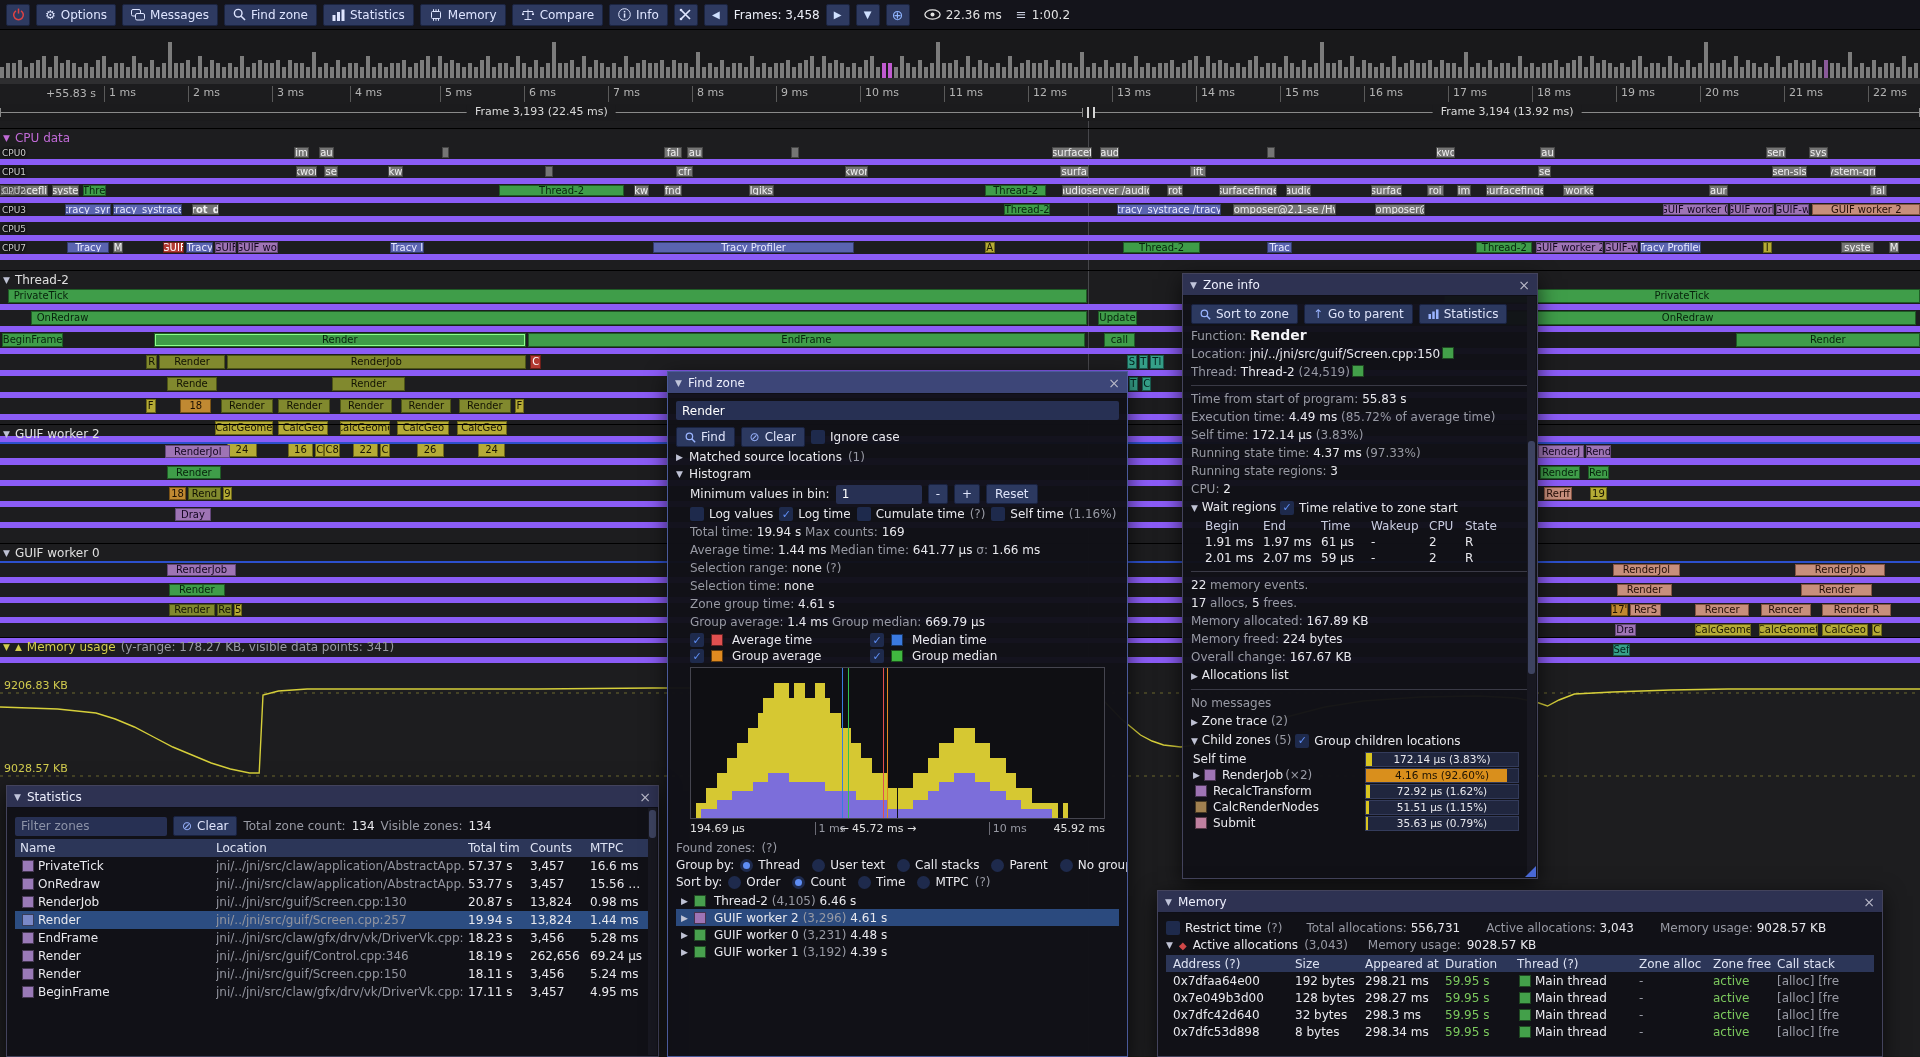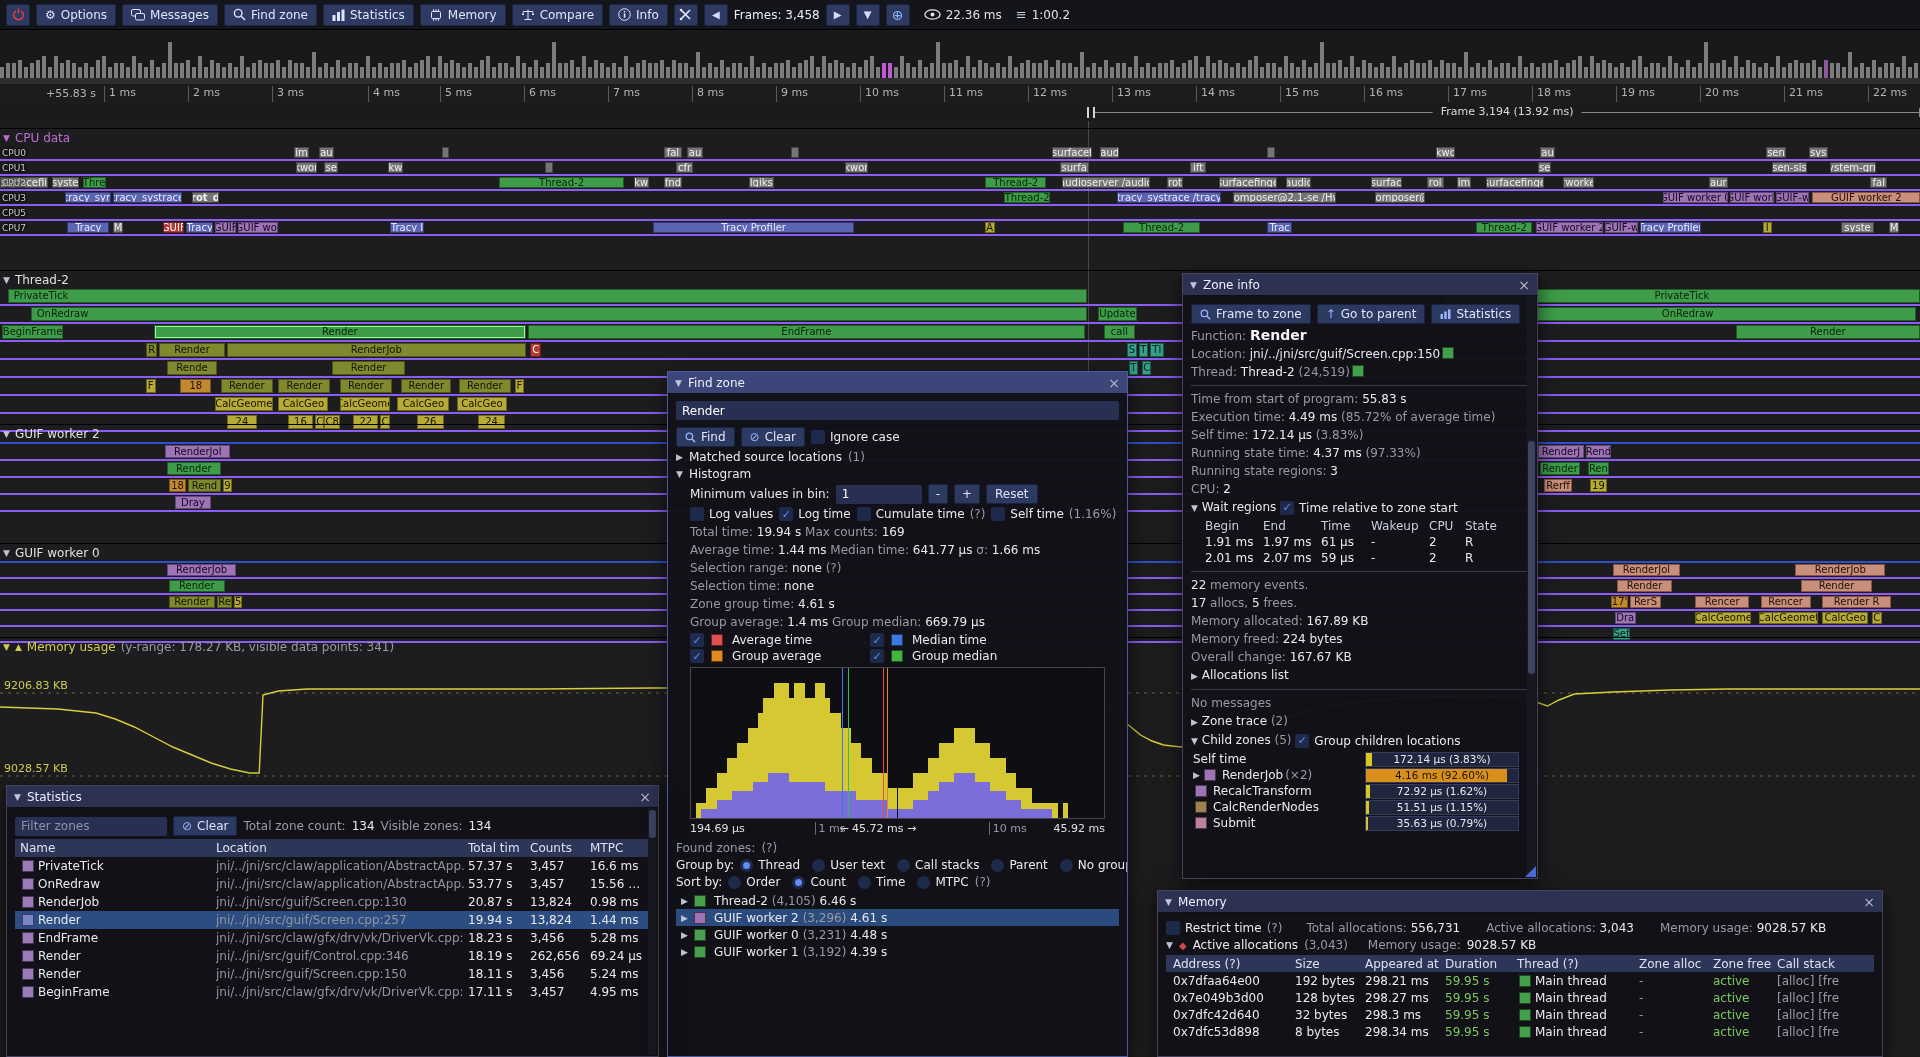--- a/index.html
+++ b/index.html
@@ -39,21 +39,21 @@
   .timeline{position:absolute;top:121px;bottom:0;left:0;right:0;background:#1d1d1f;overflow:hidden}
   .vline{position:absolute;top:0;bottom:0;left:56.65%;width:1px;background:#47474b;z-index:0}
   .tsec{position:absolute;left:0;right:0}
   .shead{display:flex;align-items:center;gap:5px;height:17px;padding-left:3px;border-top:1px solid #000;}
   .hname{font-size:12px;color:#e0e0e0}
   .cpud{color:#c06ad6}.memh{color:#d2cc4e}
   .tri{color:#bfc2d4;font-size:9px}
   .purple-t{color:#c06ad6}.yellow-t{color:#d2cc4e}
   .memicon{color:#d2cc4e;font-size:9px}
   .bluesep{height:2px;background:#2d50cc}
-  .trow{position:relative;border-bottom:2px solid #8b5cf6}
+  .trow{position:relative;border-bottom:6px solid #8b5cf6}
   .rlabel{position:absolute;left:2px;top:0;bottom:0;display:flex;align-items:center;font-size:9px;color:#cccccc;z-index:3;text-shadow:0 0 3px #000,0 0 3px #000}
   .zone{position:absolute;top:1px;bottom:1px;border:1px solid;display:flex;align-items:center;justify-content:center;overflow:hidden;font-size:10px;line-height:1;box-sizing:border-box;cursor:pointer}
   .zone span{white-space:nowrap;pointer-events:none}
   .zleft{justify-content:flex-start;padding-left:5px}
   .zsel{box-shadow:0 0 0 1px #8cff8c inset;border-color:#8cff8c}
   .zc-green{background:#3f9d49;border-color:#1f5c26;color:#07230c}
   .zc-olive{background:#81892e;border-color:#4d5417;color:#131303}
   .zc-yellow{background:#b5ab36;border-color:#6e6718;color:#181402}
   .zc-orange{background:#c08932;border-color:#7a5216;color:#1d1103}
   .zc-red{background:#b23a32;border-color:#6e1f1a;color:#fff}
@@ -551,21 +551,21 @@
       </div>
     <div class="fbase"></div>
   </div>
 
   <div class="ruler">
     <span class="origin">+55.83 s</span>
     <div id="ruler-ticks">
         <div class="rtick" style="left: 104px;">1 ms</div>
         <div class="rtick" style="left: 188px;">2 ms</div>
         <div class="rtick" style="left: 272px;">3 ms</div>
-        <div class="rtick" style="left: 368px;">4 ms</div>
+        <div class="rtick" style="left: 350px;">4 ms</div>
         <div class="rtick" style="left: 440px;">5 ms</div>
         <div class="rtick" style="left: 524px;">6 ms</div>
         <div class="rtick" style="left: 608px;">7 ms</div>
         <div class="rtick" style="left: 692px;">8 ms</div>
         <div class="rtick" style="left: 776px;">9 ms</div>
         <div class="rtick" style="left: 860px;">10 ms</div>
         <div class="rtick" style="left: 944px;">11 ms</div>
         <div class="rtick" style="left: 1028px;">12 ms</div>
         <div class="rtick" style="left: 1112px;">13 ms</div>
         <div class="rtick" style="left: 1196px;">14 ms</div>
@@ -574,20 +574,24 @@
         <div class="rtick" style="left: 1448px;">17 ms</div>
         <div class="rtick" style="left: 1532px;">18 ms</div>
         <div class="rtick" style="left: 1616px;">19 ms</div>
         <div class="rtick" style="left: 1700px;">20 ms</div>
         <div class="rtick" style="left: 1784px;">21 ms</div>
         <div class="rtick" style="left: 1868px;">22 ms</div>
       </div>
   </div>
 
   <div class="framerow">
+    <div class="fhalf" style="left:0;width:56.4%">
+        <span class="fline"></span>
+        <span class="flabel">Frame 3,193 (22.45 ms)</span>
+      </div>
     <div class="fsplit"></div>
     <div class="fhalf" style="left:57%;width:43%">
         <span class="fline"></span>
         <span class="flabel">Frame 3,194 (13.92 ms)</span>
       </div>
   </div>
 
   <div class="timeline">
     <div class="vline"></div>
 
@@ -1777,21 +1781,21 @@
       <span>Zone info</span>
       <span class="wclose">×</span>
     </div>
     <div class="wbody">
       <div class="row">
         <span class="btn">
             <svg width="11" height="11" viewBox="0 0 13 13">
               <circle cx="5.2" cy="5.2" r="3.8" fill="none" stroke="#9ab4ff" stroke-width="1.5"></circle>
               <line x1="8.2" y1="8.2" x2="12" y2="12" stroke="#9ab4ff" stroke-width="1.7"></line>
             </svg>
-            <span>Frame to zone</span>
+            <span>Sort to zone</span>
           </span>
         <span class="btn">
             <span class="bicon">↑</span>
             <span>Go to parent</span>
           </span>
         <span class="btn">
             <svg width="11" height="10" viewBox="0 0 13 12">
               <rect x="0.5" y="6" width="3" height="6" fill="#9ab4ff"></rect>
               <rect x="5" y="3" width="3" height="9" fill="#9ab4ff"></rect>
               <rect x="9.5" y="0.5" width="3" height="11.5" fill="#9ab4ff"></rect>

